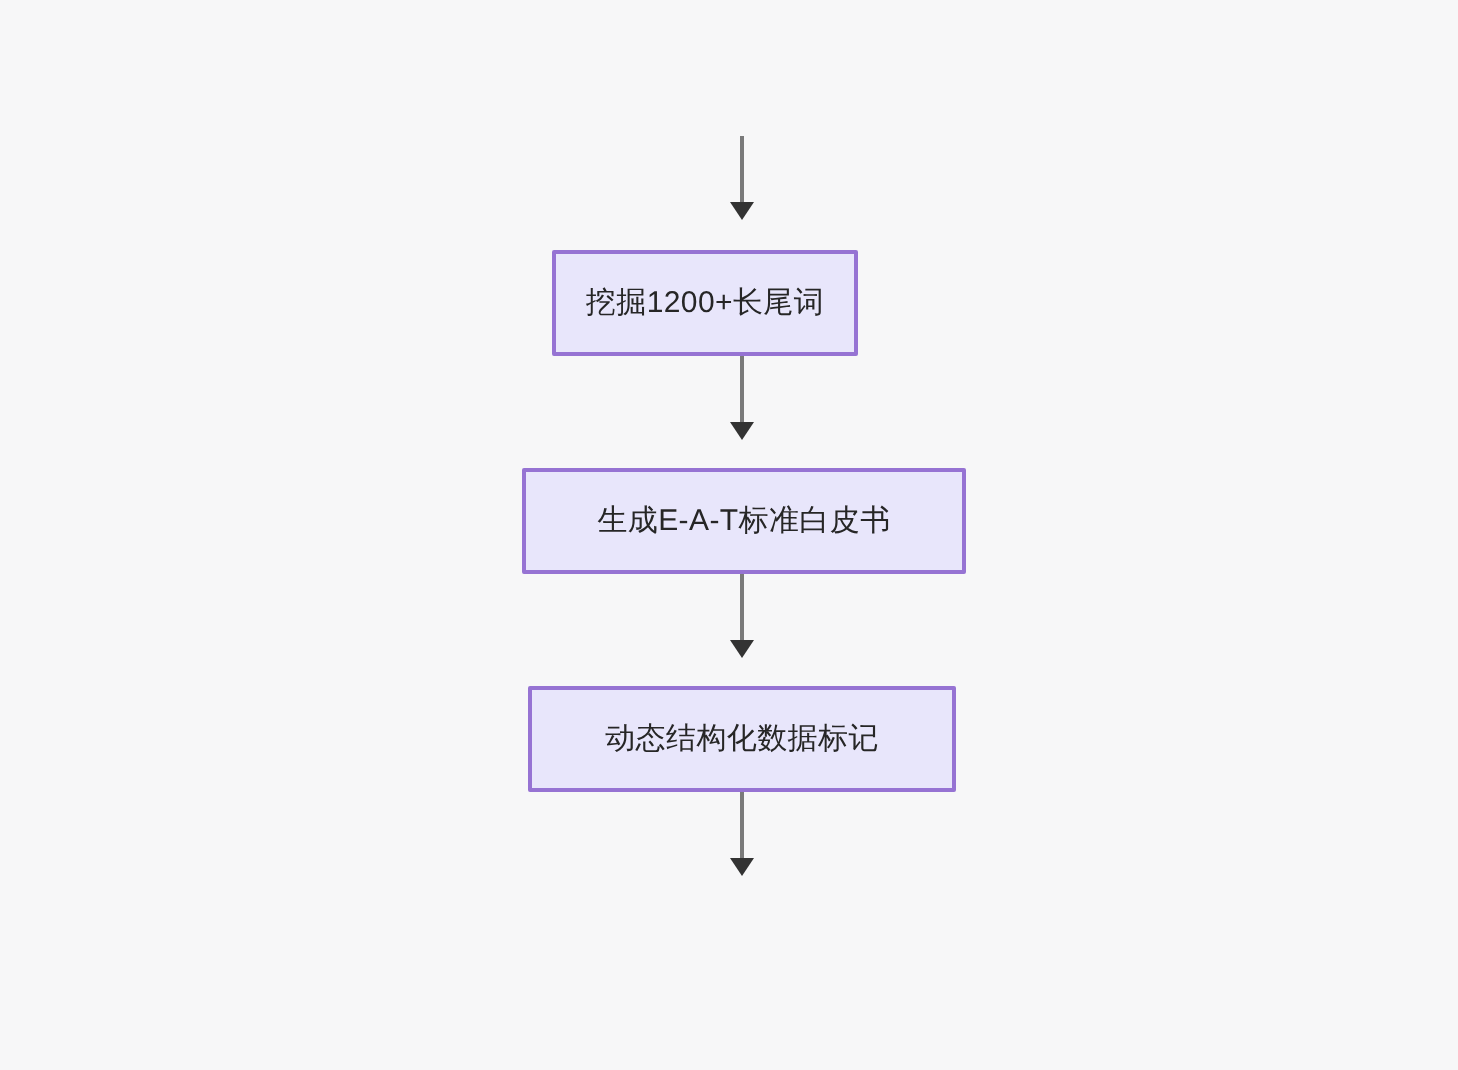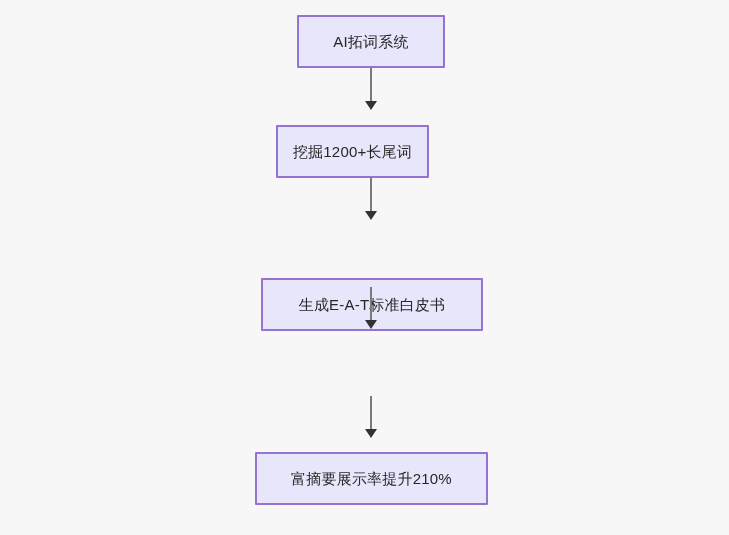--- a/index.html
+++ b/index.html
@@ -61,50 +61,47 @@
     border-left: 6px solid transparent;
     border-right: 6px solid transparent;
     border-top: 9px solid #333333;
   }
 </style>
 </head>
 <body>
 
 <div id="flowchart">
 
-  <div class="node" style="left:297px; top:15px; width:148px;">
-    <span class="node-label">AI拓词系统</span>
-  </div>
 
   <div class="edge" style="left:371px; top:68px; height:42px;">
     <div class="edge-line" style="height:33px;"></div>
     <div class="edge-arrow" style="top:33px;"></div>
   </div>
 
   <div class="node" style="left:276px; top:125px; width:153px;">
     <span class="node-label">挖掘1200+长尾词</span>
   </div>
 
   <div class="edge" style="left:371px; top:178px; height:42px;">
     <div class="edge-line" style="height:33px;"></div>
     <div class="edge-arrow" style="top:33px;"></div>
   </div>
 
-  <div class="node" style="left:261px; top:234px; width:222px;margin-top:44px;">
+  <div class="node" style="left:261px; top:234px; width:222px;">
     <span class="node-label">生成E-A-T标准白皮书</span>
   </div>
 
   <div class="edge" style="left:371px; top:287px; height:42px;">
     <div class="edge-line" style="height:33px;"></div>
     <div class="edge-arrow" style="top:33px;"></div>
   </div>
 
+  <div class="node" style="left:264px; top:343px; width:214px;">
+    <span class="node-label">动态结构化数据标记</span>
+  </div>
 
   <div class="edge" style="left:371px; top:396px; height:42px;">
     <div class="edge-line" style="height:33px;"></div>
     <div class="edge-arrow" style="top:33px;"></div>
   </div>
 
-  <div class="node" style="left:255px; top:452px; width:233px;">
-    <span class="node-label">富摘要展示率提升210%</span>
-  </div>
 
 </div>
 
 </body></html>

